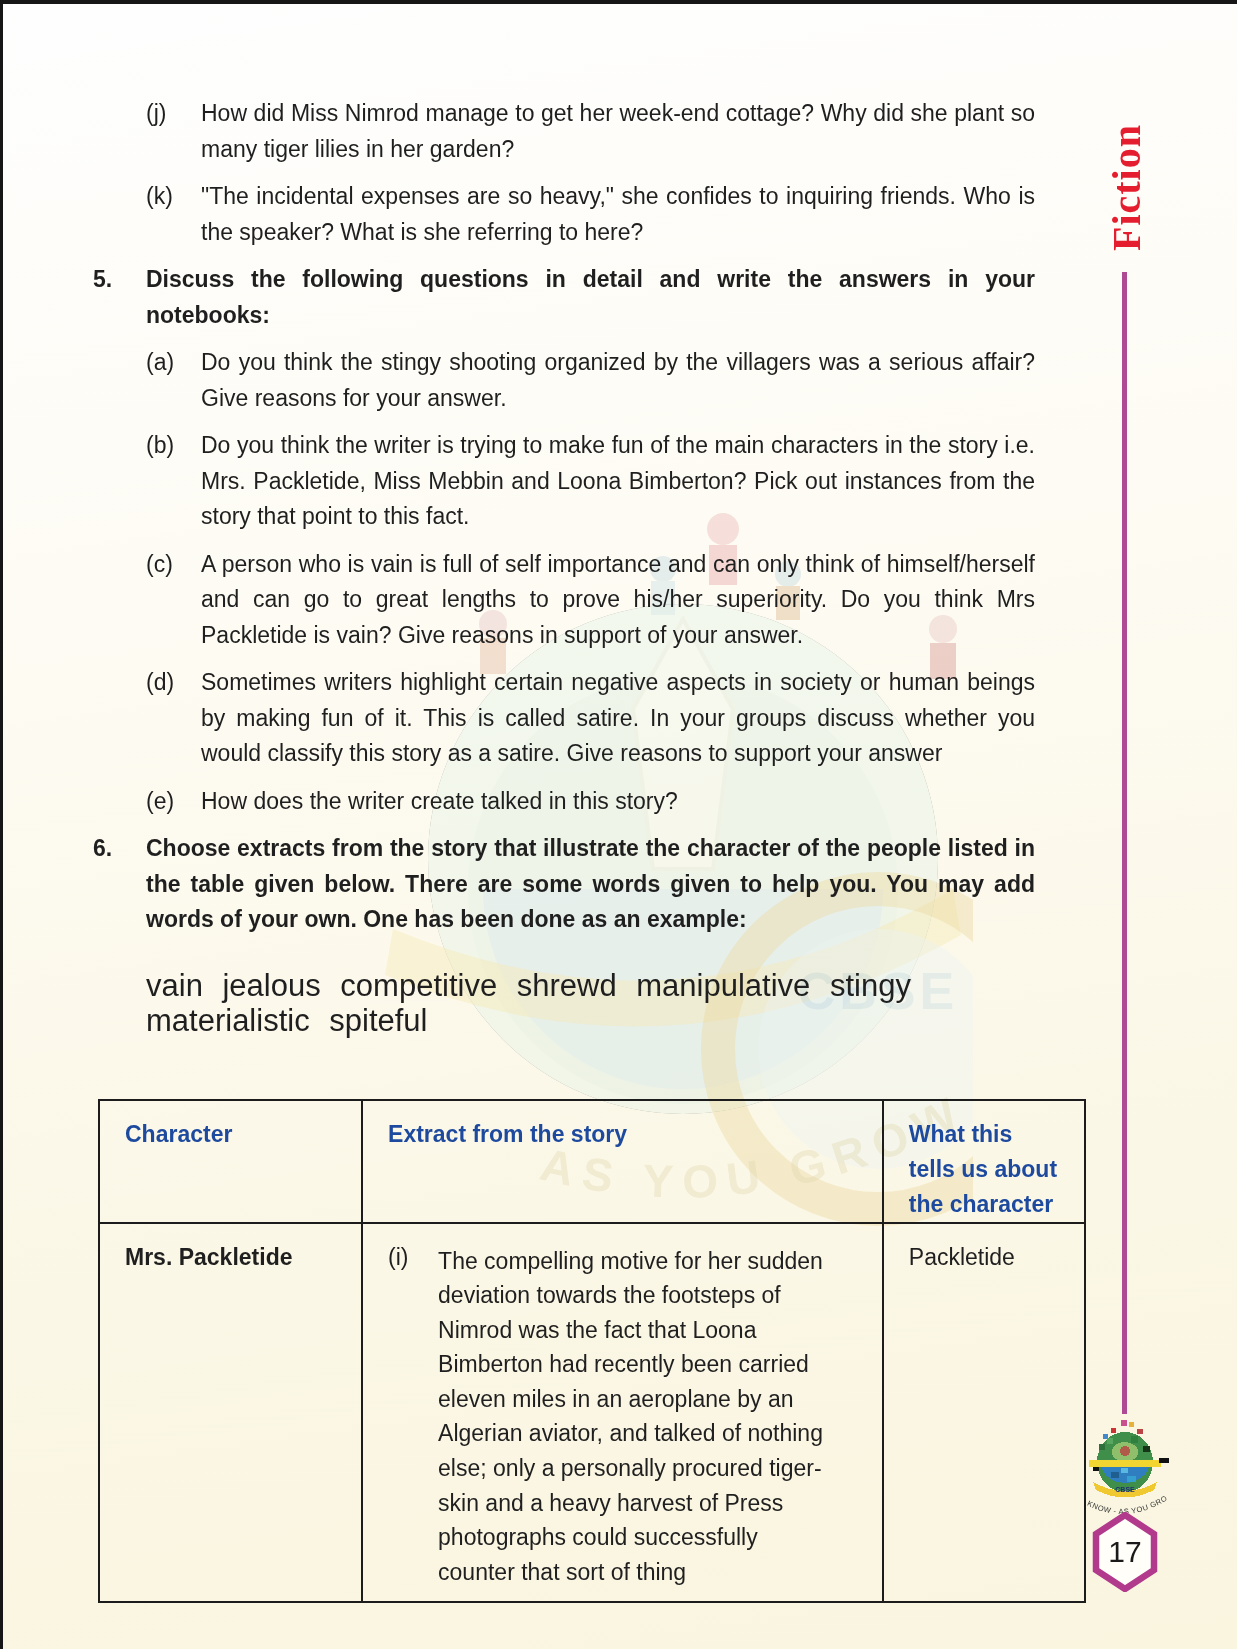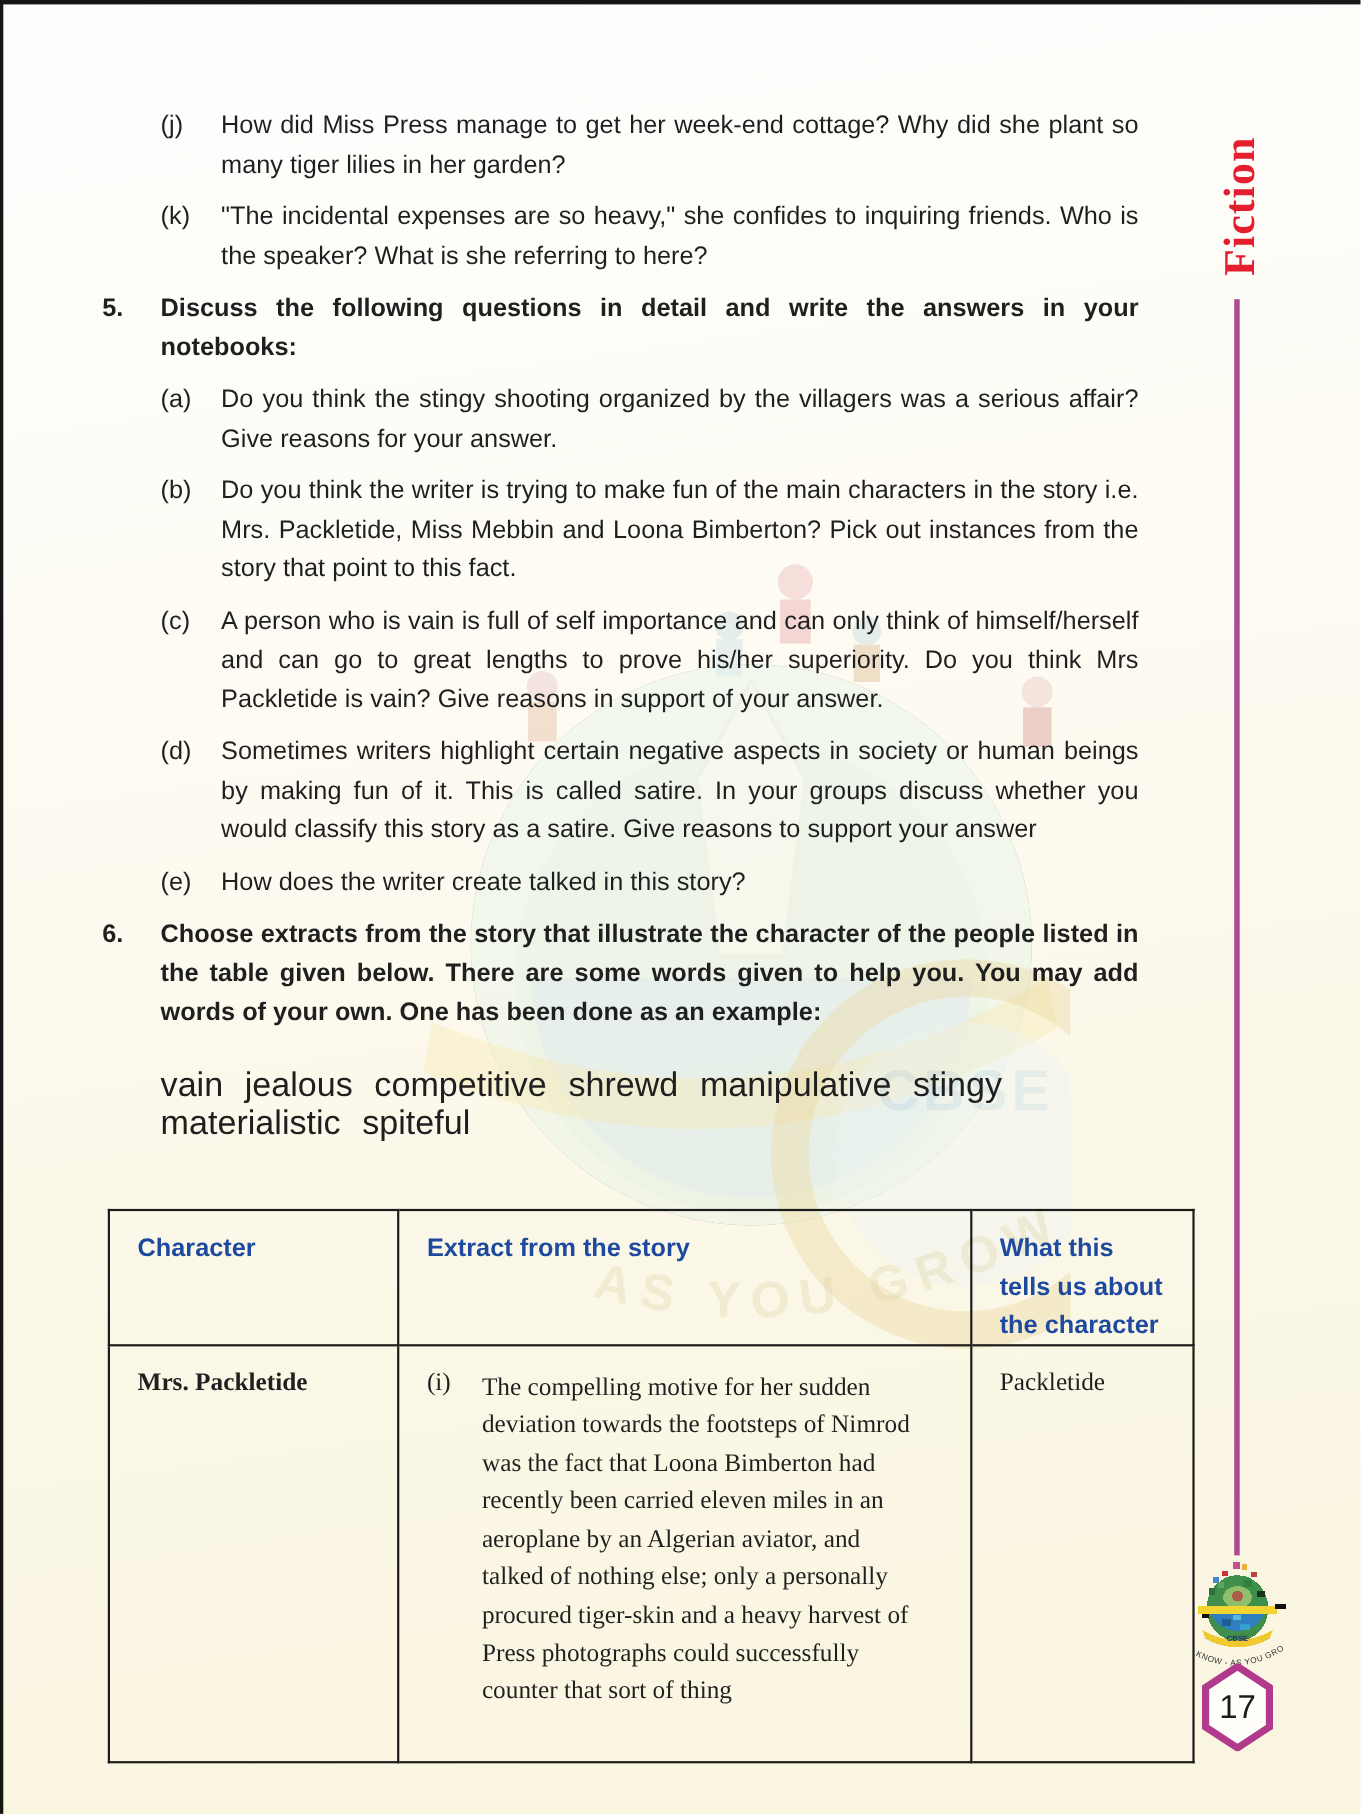--- a/index.html
+++ b/index.html
@@ -67,21 +67,21 @@
   }
   table.char-table td {
     border: 2.5px solid #1c1c1c;
     vertical-align: top;
     background: transparent;
   }
   .col-1 { width: 242px; }
   .col-2 { width: 479px; }
   .col-3 { width: 186px; }
   tr.head-row td { height: 120px; padding: 16px 20px 0 25px; }
-  tr.data-row td { height: 379px; padding: 20px 12px 0 25px; font-family: Liberation Serif, serif; }
+  tr.data-row td { height: 379px; padding: 20px 12px 0 25px; }
   .th-text { color: #1d4a9e; font-weight: bold; line-height: 35px; }
   .char-name { font-weight: bold; }
   .extract-cell { display: flex; }
   .extract-cell .marker { flex: 0 0 50px; }
   .extract-cell .extract-text { width: 402px; line-height: 34.6px; }
 
   
   .fiction-label {
     position: absolute;
     left: 1100px; top: 102px;
@@ -163,21 +163,21 @@
 
   <div class="fiction-label">Fiction</div>
 
   <div class="rail-line"></div>
 
   <div class="content">
 
     <div class="body-text">
       <div class="sub-item">
         <span class="letter">(j)</span>
-        <span class="txt">How did Miss Press manage to get her week-end cottage? Why did she plant so many tiger lilies in her garden?</span>
+        <span class="txt">How did Miss Nimrod manage to get her week-end cottage? Why did she plant so many tiger lilies in her garden?</span>
       </div>
       <div class="sub-item">
         <span class="letter">(k)</span>
         <span class="txt">"The incidental expenses are so heavy," she confides to inquiring friends. Who is the speaker? What is she referring to here?</span>
       </div>
 
       <div class="num-item">
         <span class="num">5.</span>
         <span class="txt">Discuss the following questions in detail and write the answers in your notebooks:</span>
       </div>

